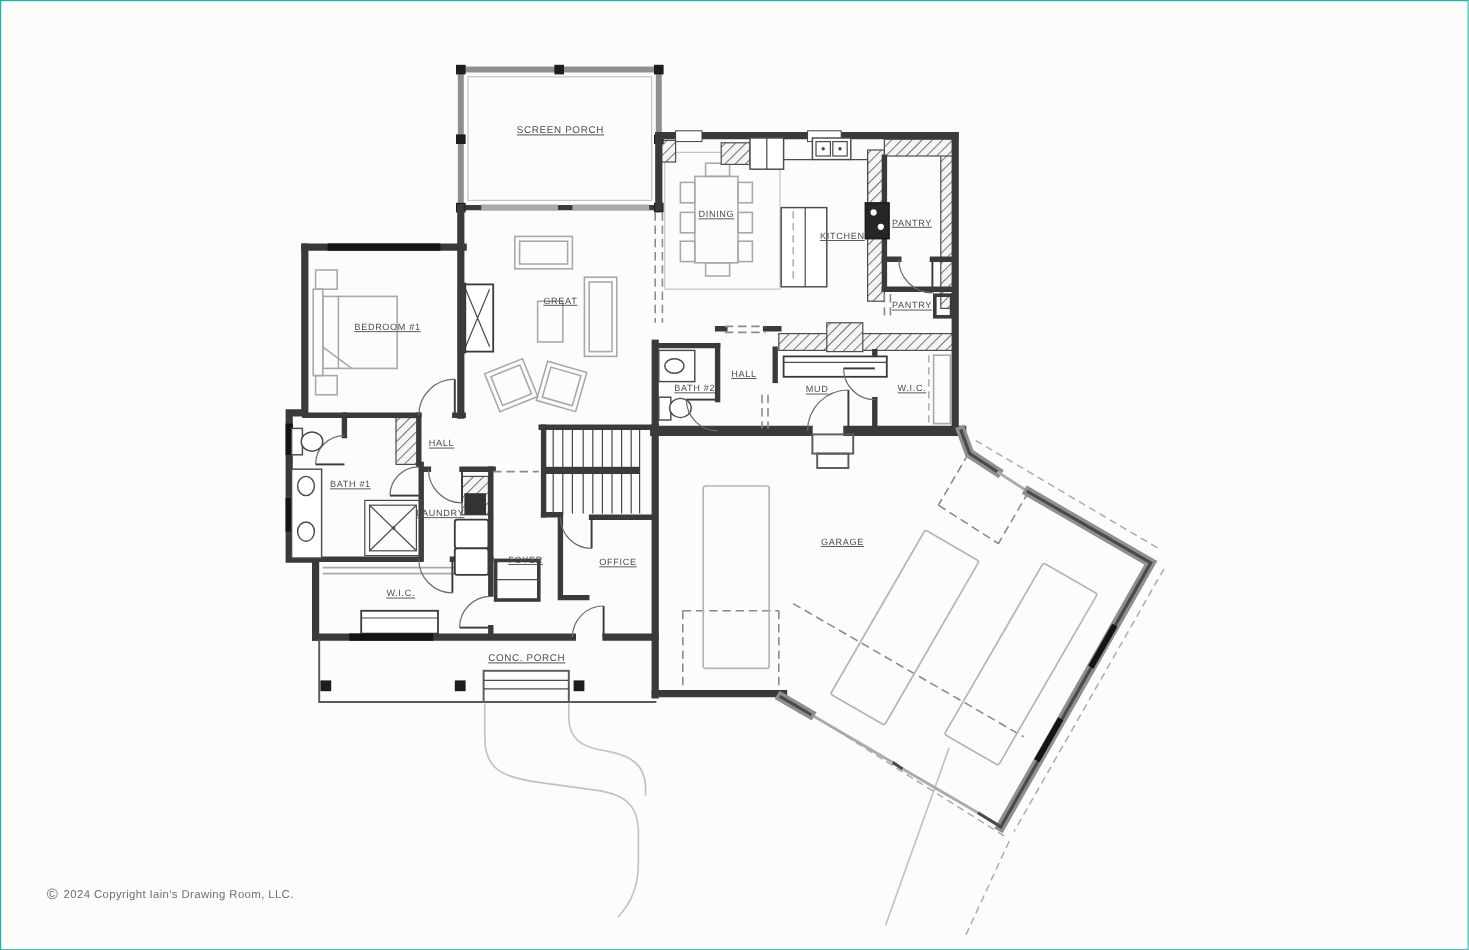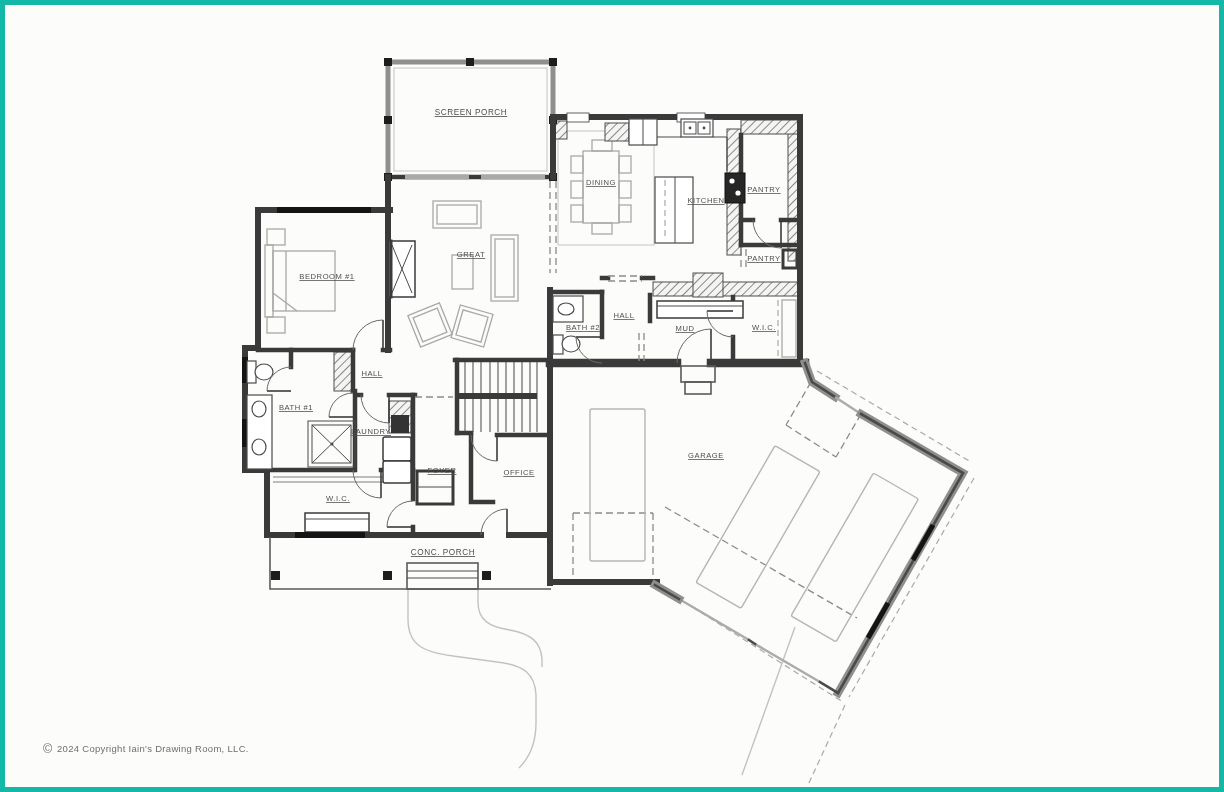--- a/index.html
+++ b/index.html
@@ -1,17 +1,17 @@
 <!DOCTYPE html>
 <html style="--c-paper: #fcfcfa; --c-wall: #3a3a3a; --c-wall_gray: #8f8f8f; --c-window: #141414; --c-opening: #a9a9a7; --c-label: #4d4d4d; --c-furniture: #a8a8a6; --c-fixture: #4a4a4a; --c-site: #c2c2c0; --c-dash: #8a8a8a; --c-copyright: #6f6f6d;"><head>
 <meta charset="utf-8">
 <style>
   html,body{margin:0;padding:0;background:#ffffff;}
   .sheet{position:relative;width:1224px;height:792px;background:var(--c-paper,#fcfcfa);
-         border:5px solid #14b8a6;box-sizing:border-box;overflow:hidden;
+         border:1px solid #14b8a6;box-sizing:border-box;overflow:hidden;
          font-family:"Liberation Sans",sans-serif;}
   svg{display:block;}
   
   .w-ext{stroke:var(--c-wall,#3a3a3a);stroke-width:6;fill:none;stroke-linecap:square;}
   .w-int{stroke:var(--c-wall,#3a3a3a);stroke-width:4.5;fill:none;stroke-linecap:square;}
   .w-thin{stroke:var(--c-wall,#3a3a3a);stroke-width:3;fill:none;stroke-linecap:square;}
   .w-heavy{stroke:var(--c-wall,#3a3a3a);stroke-width:8.5;fill:none;stroke-linecap:square;}
   .w-porch{stroke:var(--c-wall_gray,#8f8f8f);stroke-width:5;fill:none;stroke-linecap:square;}
   .w-rot-halo{stroke:var(--c-wall_gray,#9e9e9e);stroke-width:8;fill:none;stroke-linecap:square;}
   .w-rot-core{stroke:#4a4a4a;stroke-width:2.6;fill:none;stroke-linecap:square;}

